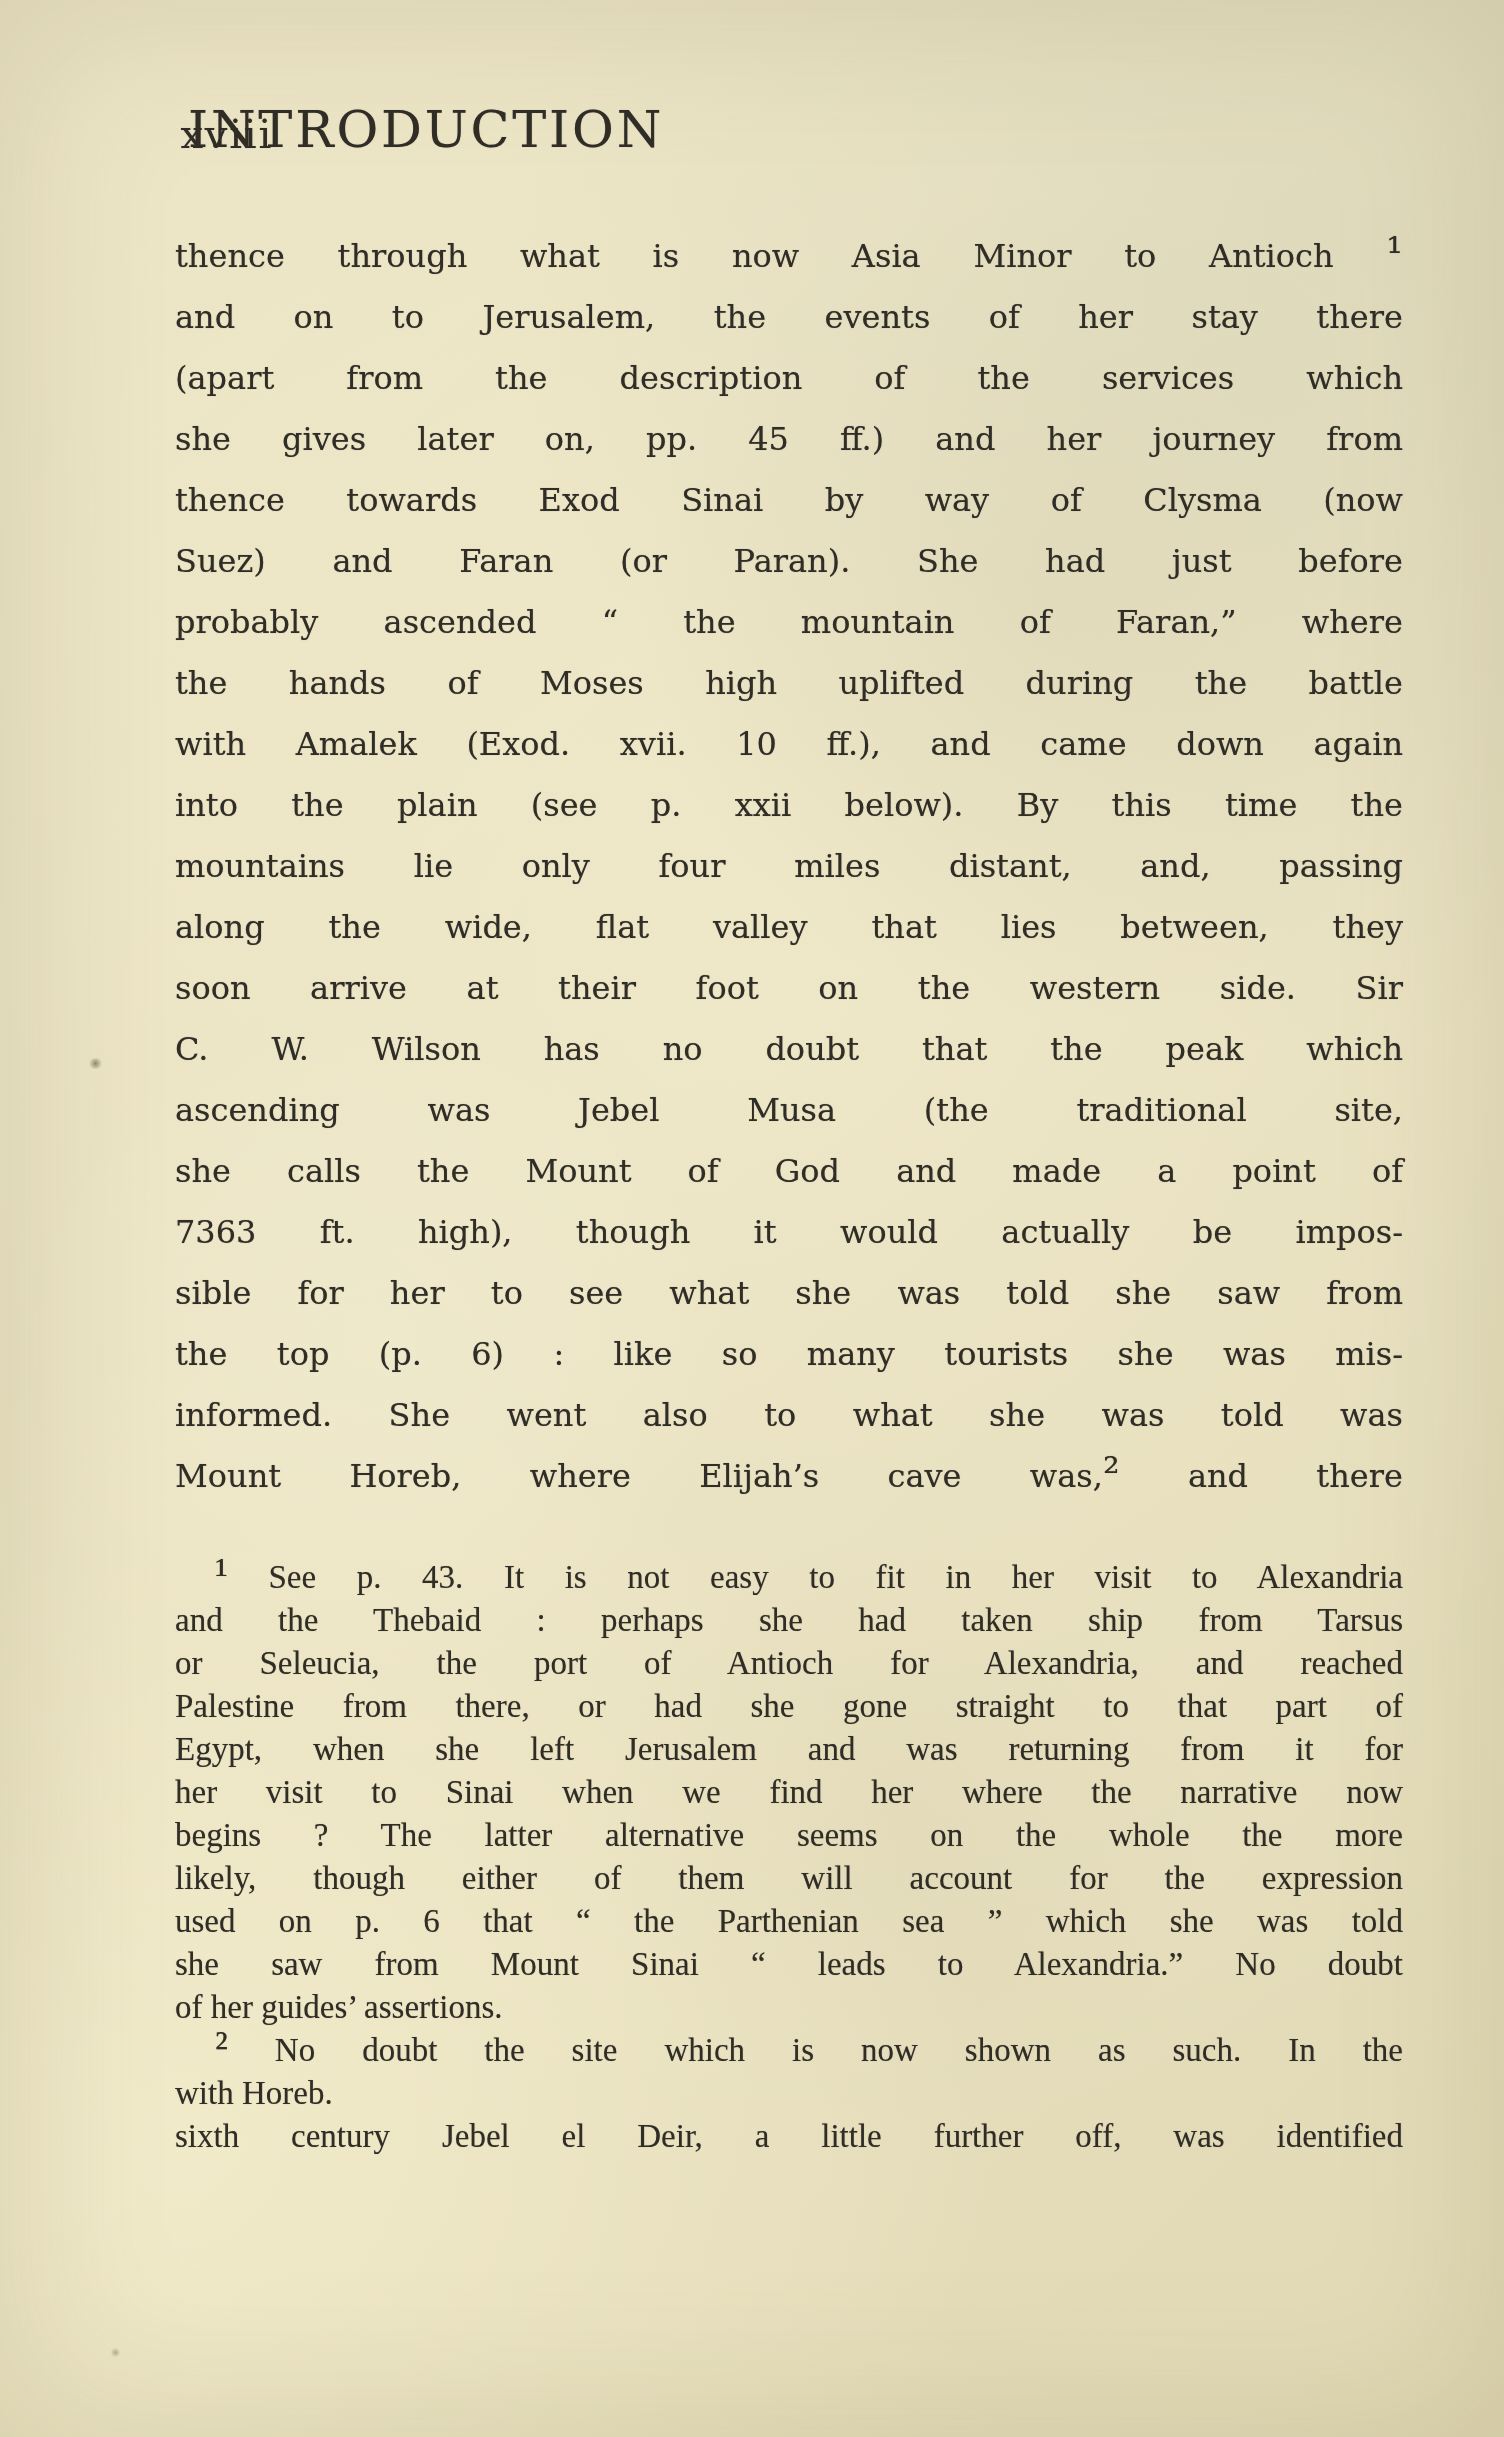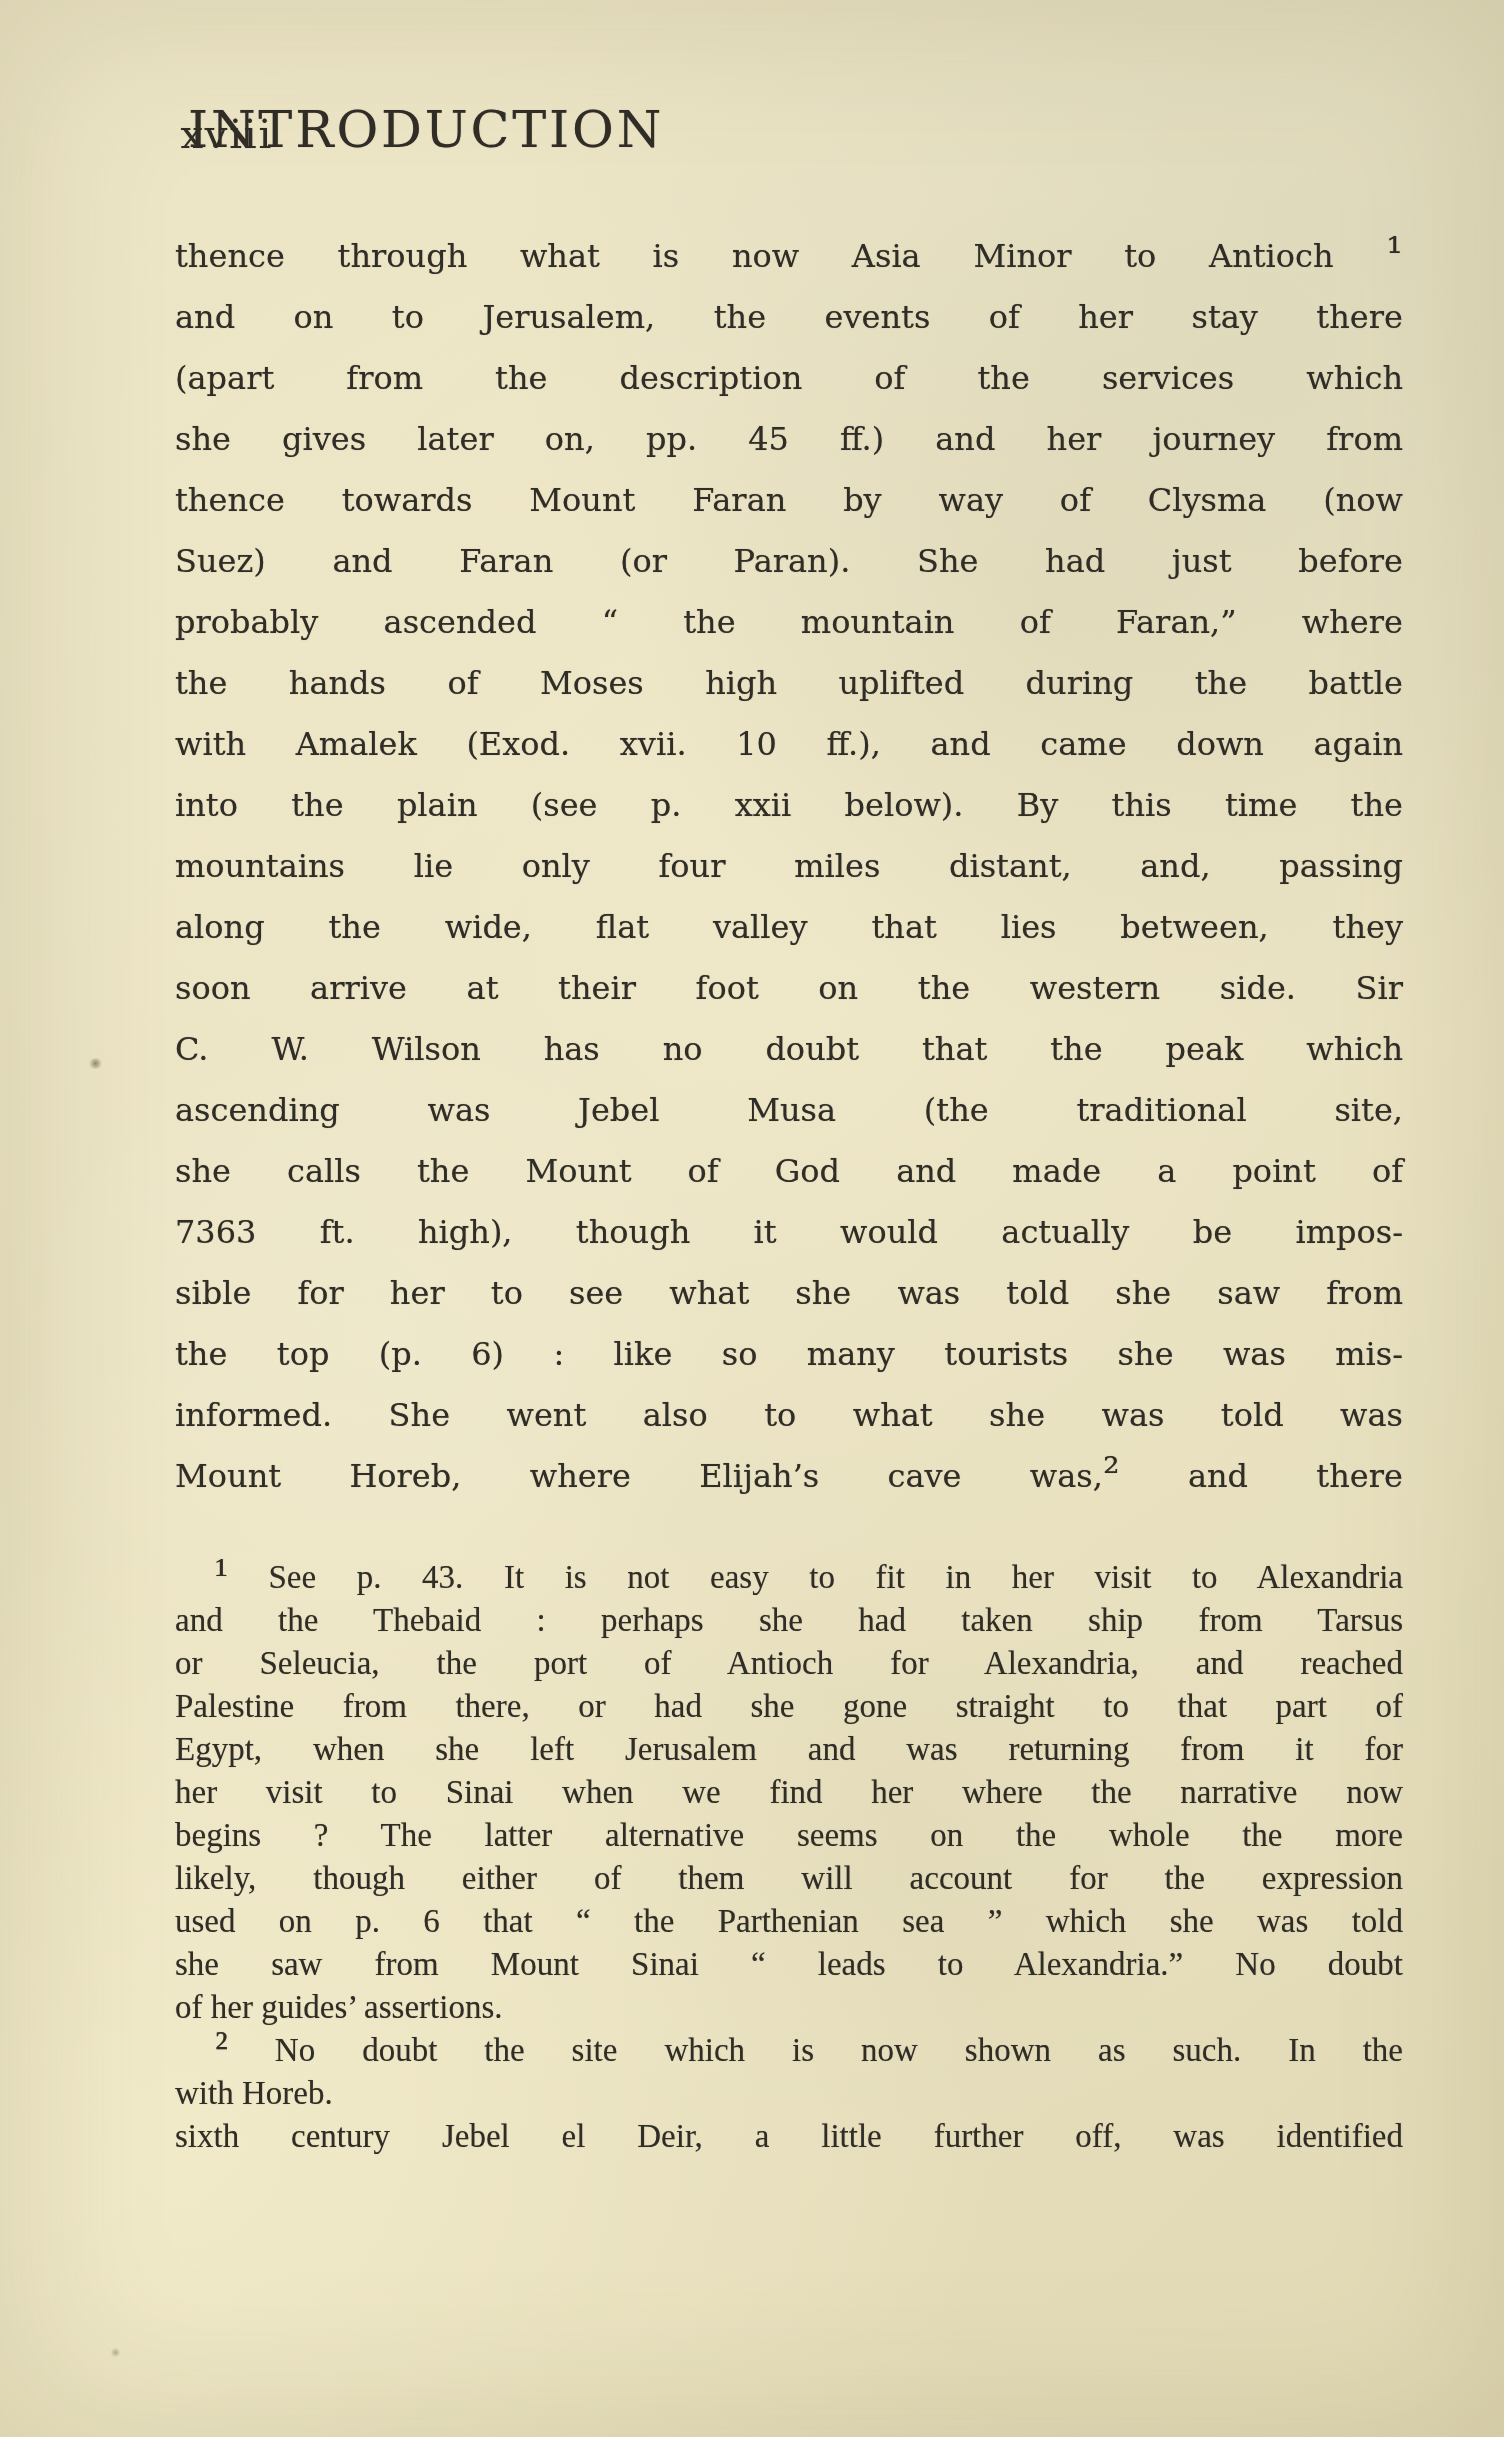--- a/index.html
+++ b/index.html
@@ -75,21 +75,21 @@
   <header class="pagehead">
     <span class="folio">xviii</span>
     <span class="runtitle">INTRODUCTION</span>
   </header>
 
   <main class="bodytext">
       <div class="tline">thence through what is now Asia Minor to Antioch <span class="sup">¹</span></div>
       <div class="tline">and on to Jerusalem, the events of her stay there</div>
       <div class="tline">(apart from the description of the services which</div>
       <div class="tline">she gives later on, pp. 45 ff.) and her journey from</div>
-      <div class="tline">thence towards Mount Faran by way of Clysma (now</div>
+      <div class="tline">thence towards Exod Sinai by way of Clysma (now</div>
       <div class="tline">Suez) and Faran (or Paran). She had just before</div>
       <div class="tline">probably ascended “ the mountain of Faran,” where</div>
       <div class="tline">the hands of Moses high uplifted during the battle</div>
       <div class="tline">with Amalek (Exod. xvii. 10 ff.), and came down again</div>
       <div class="tline">into the plain (see p. xxii below). By this time the</div>
       <div class="tline">mountains lie only four miles distant, and, passing</div>
       <div class="tline">along the wide, flat valley that lies between, they</div>
       <div class="tline">soon arrive at their foot on the western side. Sir</div>
       <div class="tline">C. W. Wilson has no doubt that the peak which</div>
       <div class="tline">ascending was Jebel Musa (the traditional site,</div>

